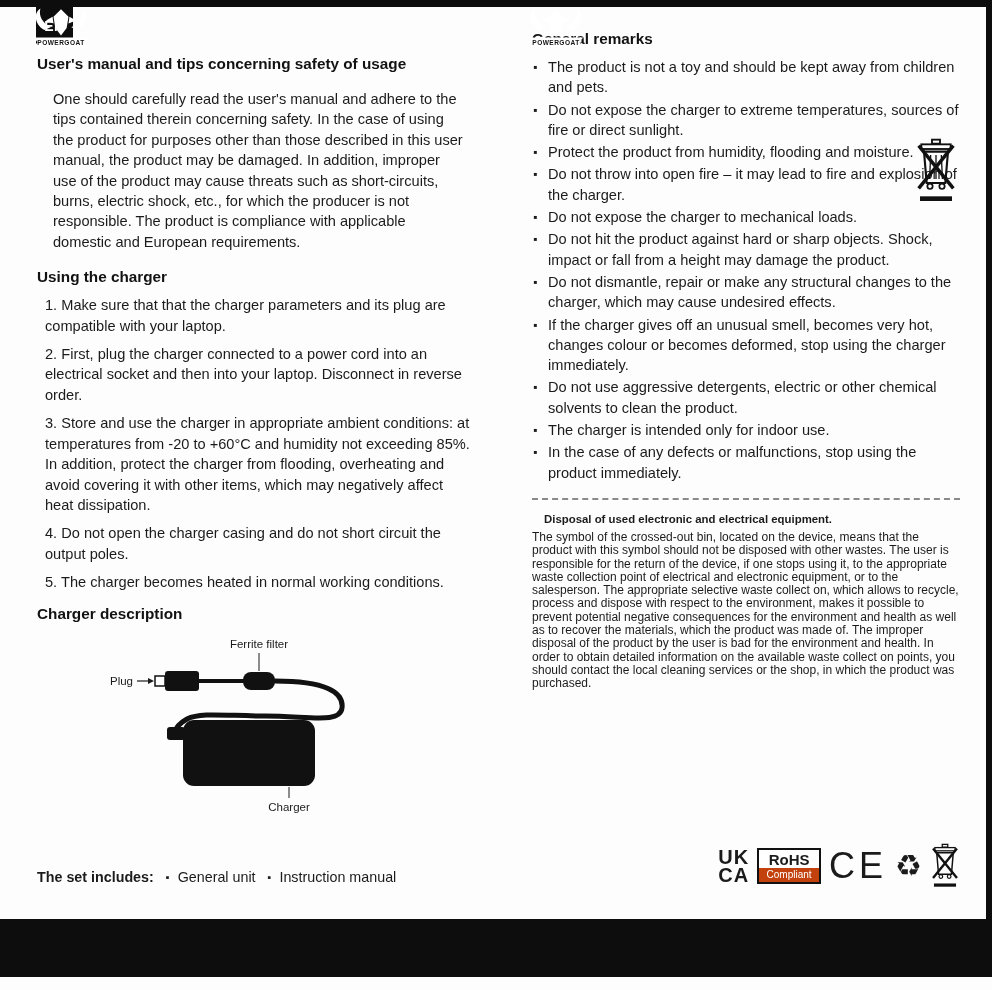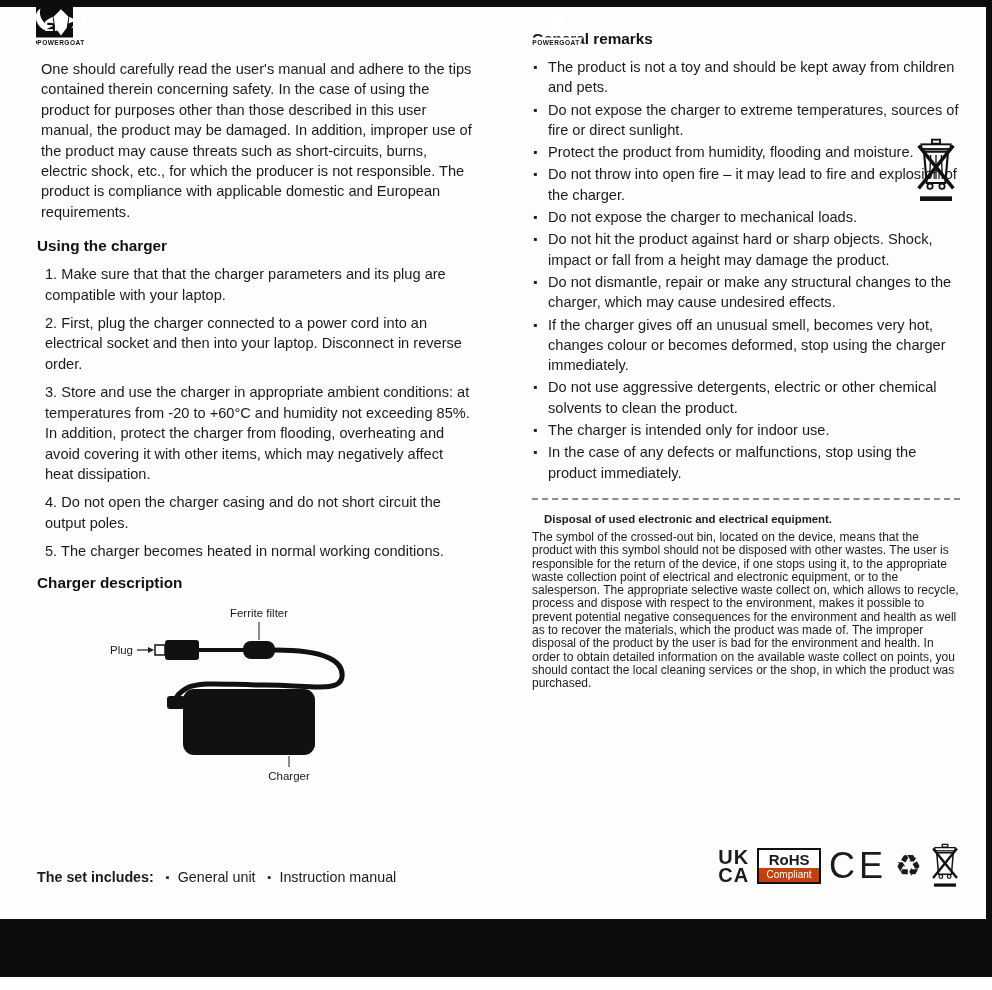--- a/index.html
+++ b/index.html
@@ -13,21 +13,21 @@
   .en-badge {
     position:absolute; left:36px; top:5px; width:37px; height:41px;
     background:#0d0d0d; color:#fff; font-weight:bold; font-size:14px;
     display:flex; align-items:center; justify-content:center; letter-spacing:0.5px;
   }
   .col { position:absolute; }
   .col-left { left:37px; top:55px; width:442px; }
   .col-right { left:532px; top:30px; width:428px; }
   h2.sec { font-size:15.3px; font-weight:700; margin:0 0 9px; color:#121212; }
   h2.sec.gap { margin-top:15px; }
-  p.body-text { margin:4px; font-size:14.6px; line-height:20.4px; }
+  p.body-text { margin:16px; font-size:14.6px; line-height:20.4px; }
   .steps p { margin:8px; font-size:14.6px; line-height:20.4px; }
   .steps { margin-bottom:12px; }
   .diagram { display:block; margin-top:4px; }
   .diagram text { font-size:11.5px; fill:#1b1b1b; font-family:"Liberation Sans",sans-serif; }
   .set-includes {
     position:absolute; left:37px; top:855px; width:460px;
     font-size:14.3px;
   }
   .set-includes b { font-weight:700; }
   .set-includes .sq { font-size:11px; vertical-align:1px; padding:0 4px 0 8px; }
@@ -63,20 +63,21 @@
 <body>
 
 <div class="page">
 
   <div class="top-strip"></div>
   <div class="right-strip"></div>
 
   <div class="en-badge">EN</div>
 
   <div class="col col-left">
+    <h2 class="sec">User's manual and tips concerning safety of usage</h2>
     <p class="body-text">One should carefully read the user's manual and adhere to the tips contained therein concerning safety. In the case of using the product for purposes other than those described in this user manual, the product may be damaged. In addition, improper use of the product may cause threats such as short-circuits, burns, electric shock, etc., for which the producer is not responsible. The product is compliance with applicable domestic and European requirements.</p>
 
     <h2 class="sec gap">Using the charger</h2>
     <div class="steps">
       <p>1. Make sure that that the charger parameters and its plug are compatible with your laptop.</p>
       <p>2. First, plug the charger connected to a power cord into an electrical socket and then into your laptop. Disconnect in reverse order.</p>
       <p>3. Store and use the charger in appropriate ambient conditions: at temperatures from -20 to +60°C and humidity not exceeding 85%. In addition, protect the charger from flooding, overheating and avoid covering it with other items, which may negatively affect heat dissipation.</p>
       <p>4. Do not open the charger casing and do not short circuit the output poles.</p>
       <p>5. The charger becomes heated in normal working conditions.</p>
     </div>

